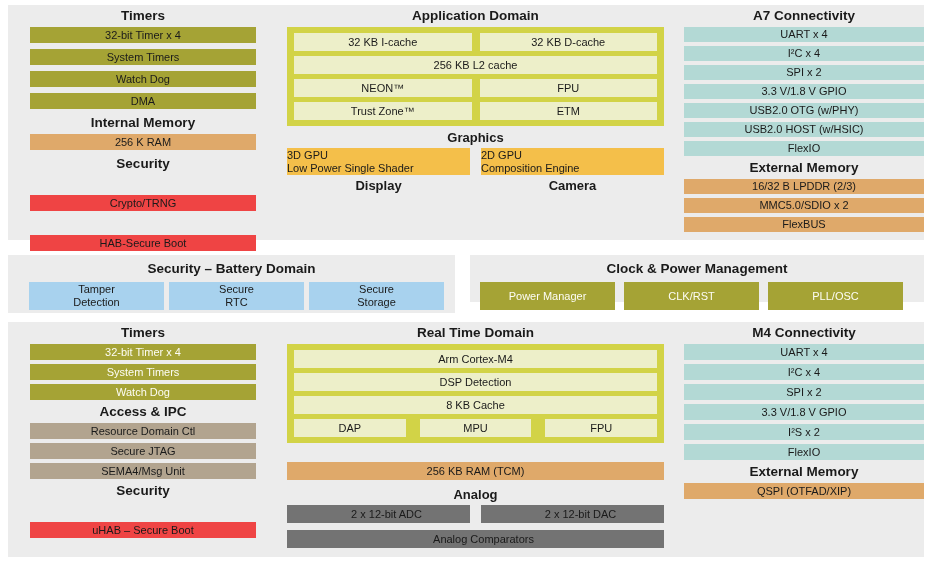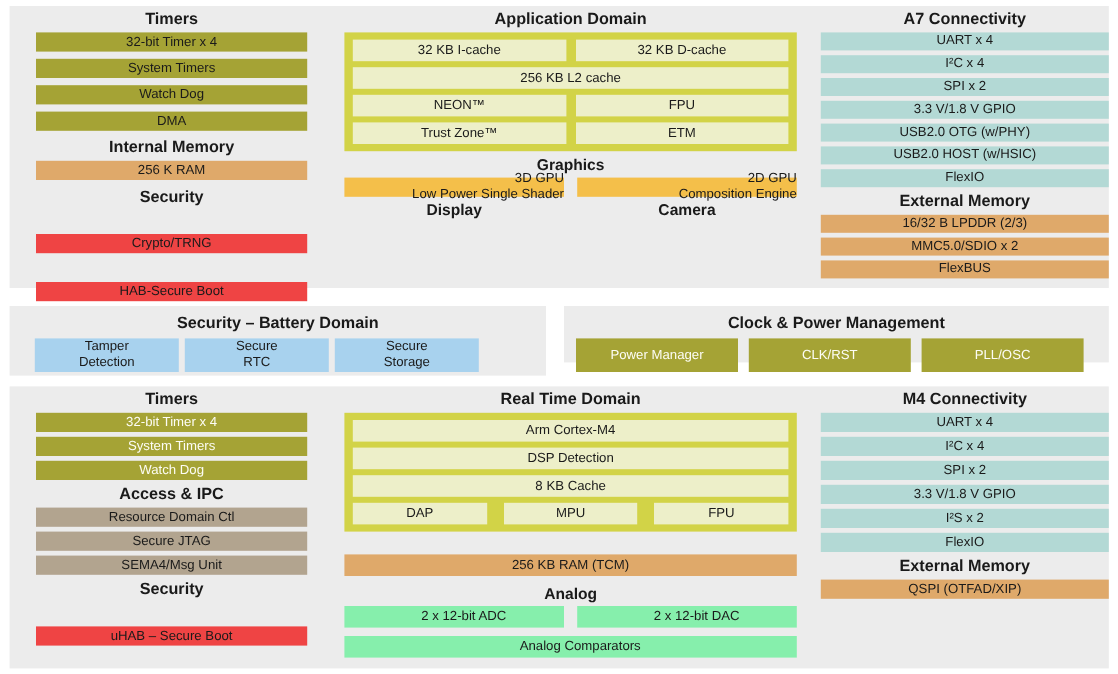--- a/index.html
+++ b/index.html
@@ -18,38 +18,38 @@
   .sec-title{font-size:13.5px;font-weight:bold;text-align:center;line-height:15px;margin:0 0 4px 0;}
   .b{height:16px;line-height:16px;font-size:11px;text-align:center;margin-bottom:6px;overflow:hidden;white-space:nowrap;}
   .c-tight .b{margin-bottom:4px;}
   .c-xtight .b{height:15px;line-height:15px;margin-bottom:4px;}
   .olive{background:#a5a335;color:#1a1a1a;}
   .olive-w{background:#a5a335;color:#fdfdf5;}
   .tan{background:#dfa96a;}
   .blue{background:#ef4444;margin-top:24px;}
   .teal{background:#b3d9d5;}
   .gold{background:#f4bf4a;}
-  .gray{background:#86efac;padding-left:16px;}
+  .gray{background:#737373;padding-left:16px;}
   .taupe{background:#b2a48f;}
   .pale{background:#edefc9;}
   .limebox{background:#d2d347;padding:6px 7px;display:flex;flex-direction:column;gap:5px;margin-bottom:4px;}
   .limebox .pale{height:18px;line-height:18px;font-size:11px;text-align:center;}
   .row{display:flex;gap:8px;}
   .row > *{flex:1;}
   .row-g11{display:flex;gap:11px;}
   .row-g11 > *{flex:1;}
   .row3{display:flex;gap:14px;}
   .row3 > *{flex:1;}
-  .b2{height:16px;display:flex;flex-direction:column;justify-content:center;font-size:11px;line-height:13px;text-align:right;white-space:pre-line;}
+  .b2{height:27px;display:flex;flex-direction:column;justify-content:center;font-size:11px;line-height:13px;text-align:left;white-space:pre-line;}
   .sub-title{font-size:13px;font-weight:bold;text-align:center;line-height:15px;margin:3px 0 3px 0;}
   .mid-title{font-size:13.5px;font-weight:bold;text-align:center;line-height:15px;margin:6px 0 6px 0;}
   .mid-row{display:flex;}
   .mb2{height:28px;display:flex;flex-direction:column;justify-content:center;font-size:11px;line-height:13px;text-align:center;white-space:pre-line;}
   .band-midl .mid-row{margin-left:21px;gap:5px;}
-  .band-midl .mb2{width:120px;background:#a8d2ee;}
+  .band-midl .mb2{width:135px;background:#a8d2ee;}
   .band-midr .mid-row{margin-left:10px;gap:9px;}
   .band-midr .mb2{width:135px;background:#a5a335;color:#fdfdf5;}
   .tcm{margin-top:19px;}
   .analog-title{margin-top:7px;}
   .b18{height:18px;line-height:18px;font-size:11px;text-align:center;margin-bottom:7px;}
 </style>
 </head>
 <body>
 
 <div class="canvas">

